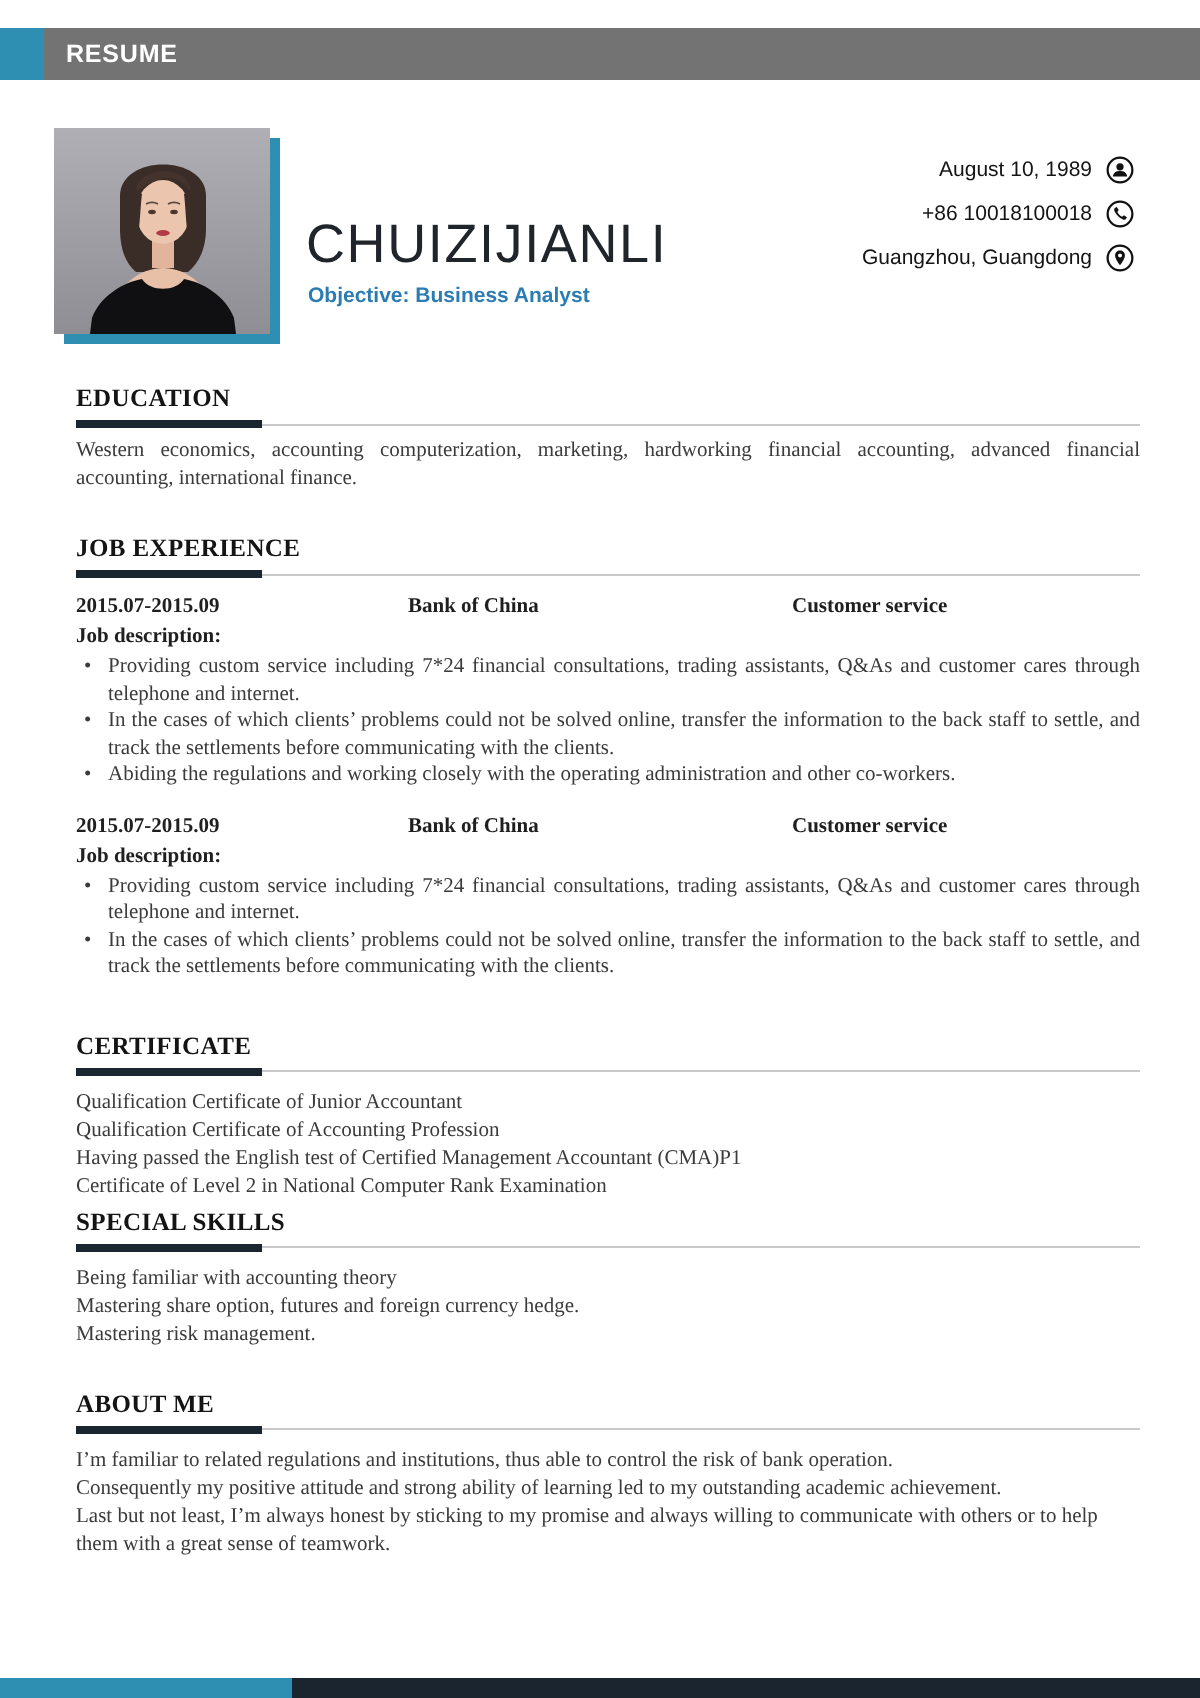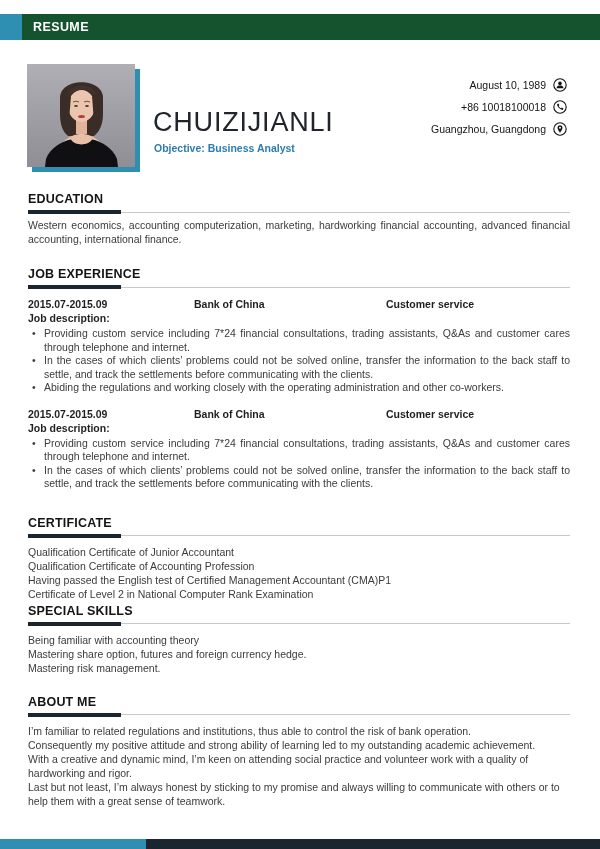--- a/index.html
+++ b/index.html
@@ -1,41 +1,41 @@
 <!DOCTYPE html>
 <html><head>
 <meta charset="utf-8">
 <style>
   html,body{margin:0;padding:0;background:#ffffff;}
   .page{position:relative;width:600px;height:849px;background:#ffffff;overflow:hidden;
         font-family:"Liberation Sans",sans-serif;color:#3b3b3b;}
 
   
-  .topbar{position:absolute;top:14px;left:0;right:0;height:26px;background:#14532d;}
+  .topbar{position:absolute;top:14px;left:0;right:0;height:26px;background:#737373;}
   .topbar .accent-square{position:absolute;left:0;top:0;width:22px;height:26px;background:#2f8fb3;}
   .topbar .bar-label{position:absolute;left:33px;top:0;line-height:26px;color:#ffffff;
                      font-size:12.5px;font-weight:bold;letter-spacing:0.4px;}
 
   
   .header{position:absolute;top:40px;left:0;right:0;height:153px;}
   .photo-wrap{position:absolute;left:27px;top:24px;width:108px;height:103px;}
   .photo-accent{position:absolute;left:5px;top:5px;width:108px;height:103px;background:#2f8fb3;}
   .photo{position:absolute;left:0;top:0;width:108px;height:103px;overflow:hidden;}
   .name{position:absolute;left:153px;top:68px;font-size:27px;line-height:28px;
         color:#20242b;letter-spacing:0.8px;font-weight:400;}
   .objective{position:absolute;left:154px;top:102px;font-size:10.5px;font-weight:bold;color:#2b7cb3;}
 
   .contact{position:absolute;right:33px;top:34px;}
   .contact-row{display:flex;align-items:center;justify-content:flex-end;height:22px;
                font-size:10.5px;color:#141414;}
   .contact-row .ctext{margin-right:7px;}
   .cicon{width:14px;height:14px;display:block;}
 
   
-  .content{position:absolute;top:193px;left:28px;right:30px;}
+  .content{position:absolute;top:193px;left:38px;right:30px;font-family:Liberation Serif, serif;}
   .sec{margin-top:0;}
   .sec + .sec{margin-top:22px;}
   .sec.cert{margin-top:26px;}
   .sec.skills{margin-top:4px;}
   .sec.about{margin-top:21px;}
   .sec-title{font-size:12.5px;font-weight:bold;color:#141414;letter-spacing:0.2px;line-height:13px;}
   .sec-rule{display:flex;align-items:center;margin-top:4px;height:4px;}
   .rule-dark{width:93px;height:4px;background:#1b2530;}
   .rule-light{flex:1;height:1px;background:#c9c9c9;}
 
@@ -214,21 +214,20 @@
 
     <div class="sec about">
       <div class="sec-title">ABOUT ME</div>
       <div class="sec-rule">
           <div class="rule-dark"></div>
           <div class="rule-light"></div>
         </div>
       <div class="line-list">
         <div class="line">I’m familiar to related regulations and institutions, thus able to control the risk of bank operation.</div>
         <div class="line">Consequently my positive attitude and strong ability of learning led to my outstanding academic achievement.</div>
-        <div class="line">With a creative and dynamic mind, I’m keen on attending social practice and volunteer work with a quality of hardworking and rigor.</div>
         <div class="line">Last but not least, I’m always honest by sticking to my promise and always willing to communicate with others or to help them with a great sense of teamwork.</div>
       </div>
     </div>
 
   </div>
 
   <div class="footbar">
     <div class="accent-strip"></div>
   </div>
 

